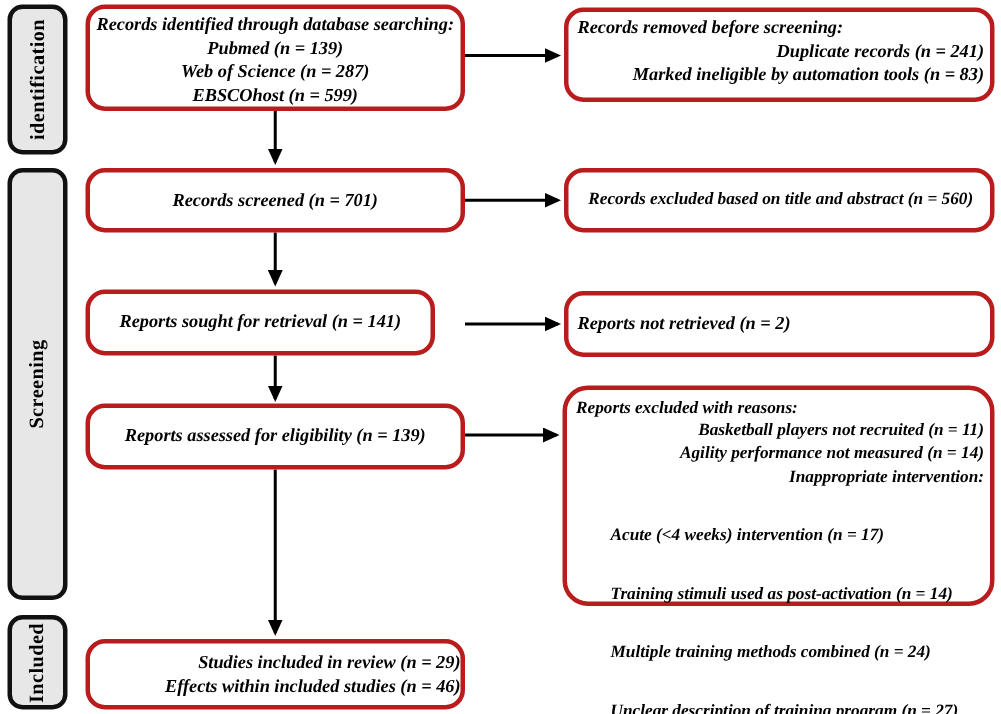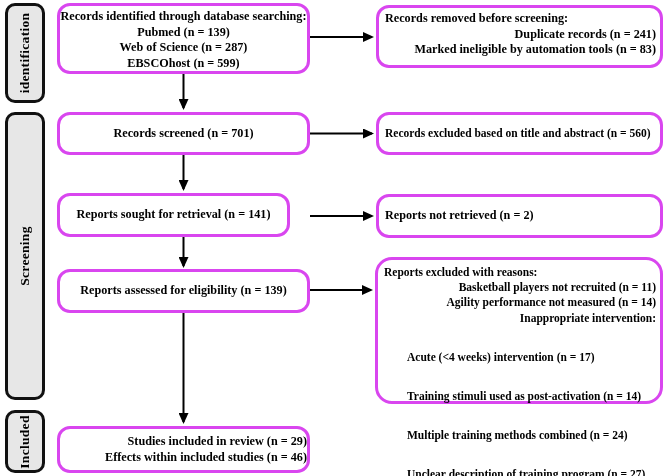--- a/index.html
+++ b/index.html
@@ -10,25 +10,26 @@
     background: #ffffff;
     font-family: "Liberation Serif", "DejaVu Serif", serif;
     font-weight: bold;
     color: #000000;
     overflow: hidden;
   }
   .arrows { position: absolute; left: 0; top: 0; width: 667px; height: 476px; }
   .box {
     position: absolute;
     background: #ffffff;
-    border: 3px solid #d946ef;
+    border: 3px solid #b91c1c;
     border-radius: 13px;
     box-sizing: border-box;
     font-size: 12.2px;
     line-height: 15.6px;
+    font-style: italic;
   }
   .v-center { display: flex; flex-direction: column; justify-content: center; }
   .t-center { text-align: center; }
   .t-left   { text-align: left; padding-left: 6px; padding-right: 4px; }
   .pad-top  { padding-top: 3px; }
   .tight    { font-size: 11.5px; line-height: 15.2px; }
   .big-radius { border-radius: 17px; }
   .line { white-space: nowrap; }
   .indent-1 { padding-left: 12px; text-align: right; }
   .indent-2 { padding-left: 23px; margin-top: 24px; }
@@ -106,21 +107,21 @@
     <div class="line">Studies included in review (n = 29)</div>
     <div class="line">Effects within included studies (n = 46)</div>
   </div>
 
   <div class="box t-left pad-top" style="left:376px; top:5px; width:287px; height:63px;">
     <div class="line">Records removed before screening:</div>
     <div class="line indent-1">Duplicate records (n = 241)</div>
     <div class="line indent-1">Marked ineligible by automation tools (n = 83)</div>
   </div>
 
-  <div class="box t-left v-center tight" style="left:376px; top:112px; width:287px; height:43px;">
+  <div class="box t-left v-center tight" style="left:376px; top:112px; width:287px; height:43px;align-items:center;">
     <div class="line">Records excluded based on title and abstract (n = 560)</div>
   </div>
 
   <div class="box t-left v-center" style="left:376px; top:194px; width:287px; height:44px;">
     <div class="line">Reports not retrieved (n = 2)</div>
   </div>
 
   <div class="box t-left tight big-radius" style="left:375px; top:257px; width:288px; height:147px; padding-top:5px;">
     <div class="line">Reports excluded with reasons:</div>
     <div class="line indent-1">Basketball players not recruited (n = 11)</div>

